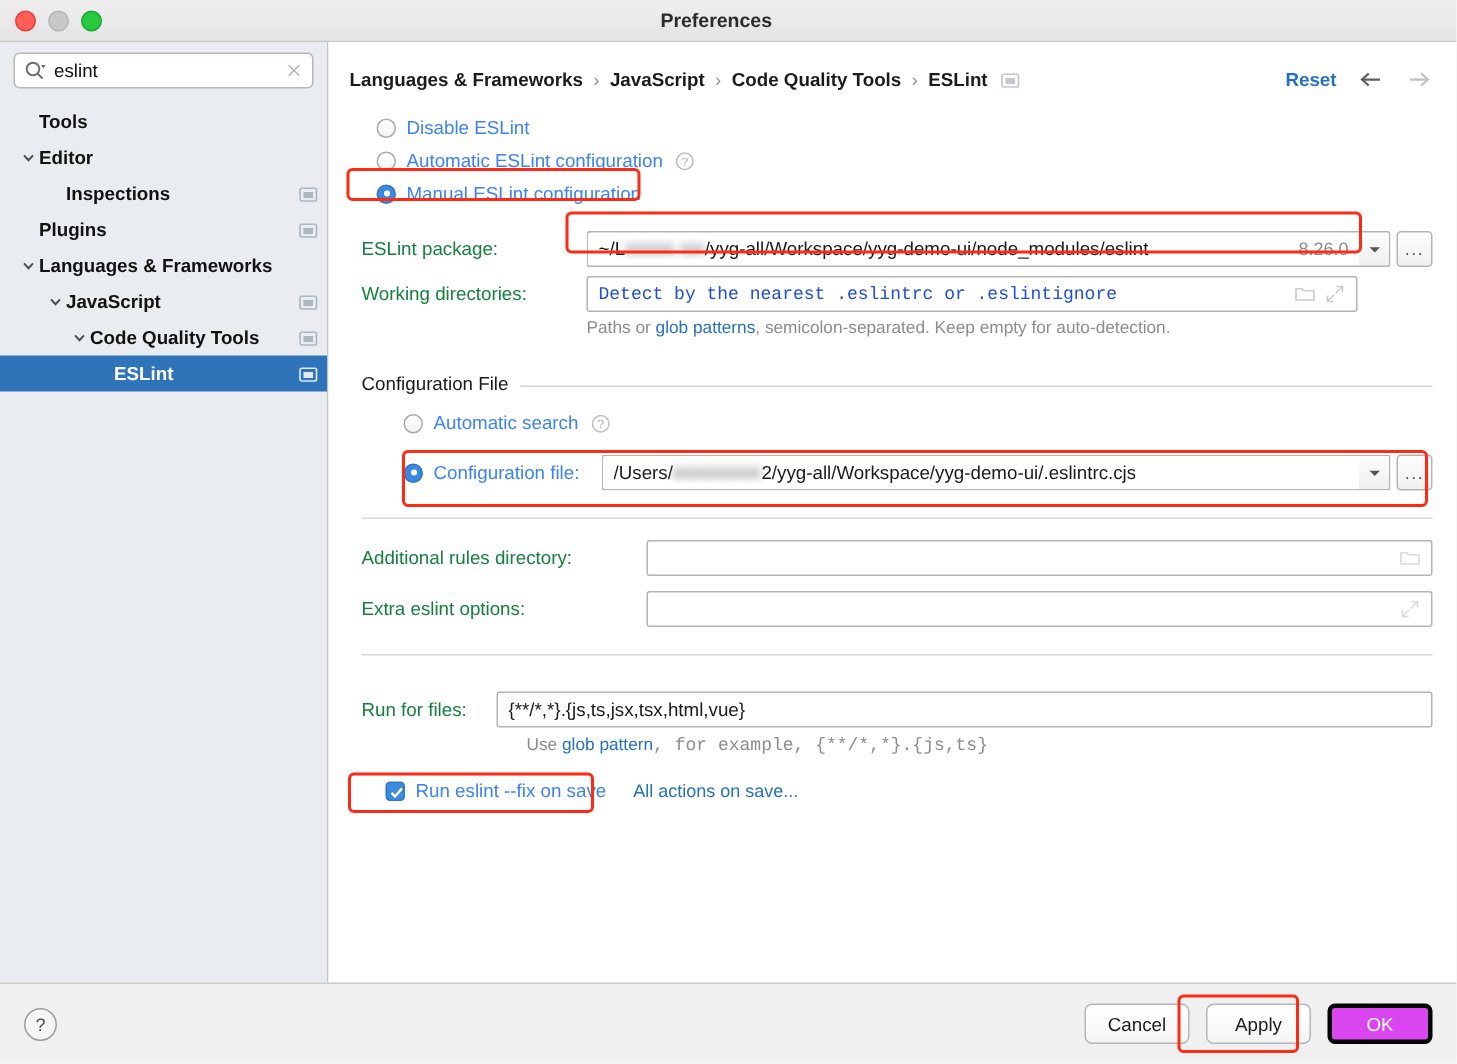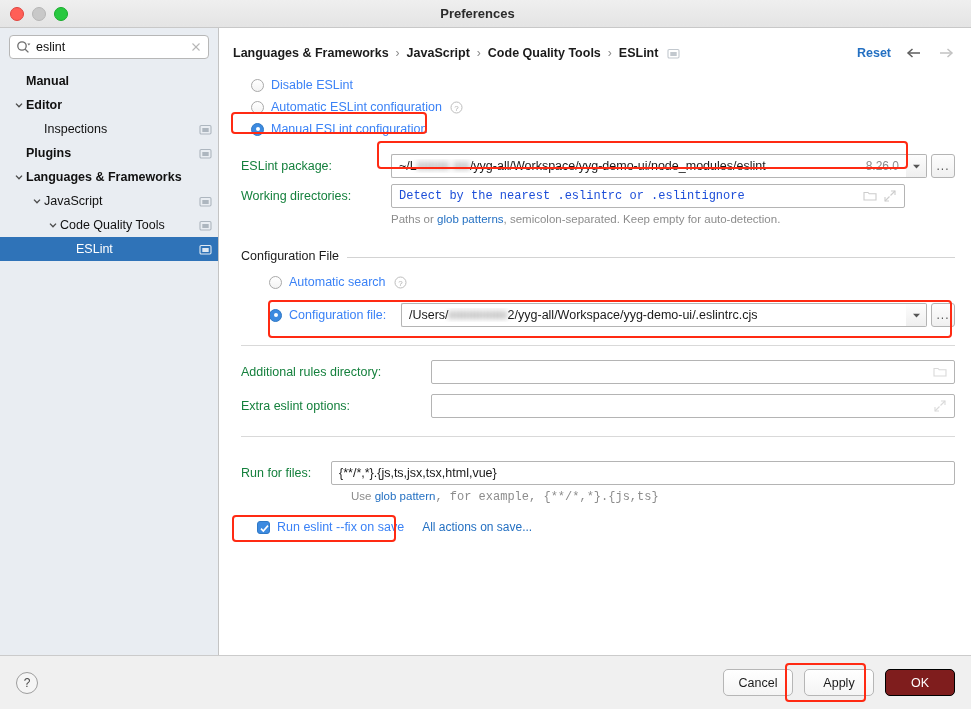--- a/index.html
+++ b/index.html
@@ -102,21 +102,21 @@
     height: 24px;
     display: flex;
     align-items: center;
     padding-right: 6px;
     font-size: 12.5px;
     color: #111;
     position: relative;
   }
   .tree-row.sel { background: #2f73b8; color: #ffffff; }
   .tw { width: 14px; height: 14px; flex: 0 0 auto; display: flex; align-items: center; justify-content: center; }
-  .tree-label { white-space: nowrap; }
+  .tree-label { white-space: nowrap; font-weight: bold; }
   .tree-row.bold .tree-label { font-weight: 700; }
   .row-icon { margin-left: auto; width: 13px; height: 13px; opacity: .75; }
   .tree-row.sel .row-icon { opacity: 1; }
 
   
   .main {
     flex: 1;
     background: #ffffff;
     position: relative;
     min-width: 0;
@@ -315,22 +315,22 @@
     border-radius: 5px;
     border: 1px solid #b6b6b6;
     background: linear-gradient(#ffffff, #f4f4f4);
     display: flex; align-items: center; justify-content: center;
     font-size: 12.5px;
     color: #1b1b1b;
     padding: 0 14px;
     box-sizing: border-box;
   }
   .btn.primary {
-    background: #7f1d1d;
-    border: 1px solid #000000;
+    background: #d946ef;
+    border: 3px solid #000000;
     color: #ffffff;
   }
   
   .blur {
     display: inline-block;
     filter: blur(2.6px);
     color: #6a6a6a;
     letter-spacing: .5px;
     vertical-align: middle;
   }
@@ -366,21 +366,21 @@
           <svg width="12" height="12" viewBox="0 0 12 12">
             <line x1="2.5" y1="2.5" x2="9.5" y2="9.5" stroke="#7a7a7a" stroke-width="1.1"></line>
             <line x1="9.5" y1="2.5" x2="2.5" y2="9.5" stroke="#7a7a7a" stroke-width="1.1"></line>
           </svg>
         </span>
       </div>
 
       <div class="tree">
 
         <div class="tree-row bold" style="padding-left:26px">
-          <span class="tree-label">Manual</span>
+          <span class="tree-label">Tools</span>
         </div>
 
         <div class="tree-row bold" style="padding-left:12px">
           <span class="tw">
             <svg width="10" height="10" viewBox="0 0 10 10">
                 <path d="M2 3.6 L5 6.8 L8 3.6" fill="none" stroke="#4a4a4a" stroke-width="1.3"></path>
               </svg>
           </span>
           <span class="tree-label">Editor</span>
         </div>

